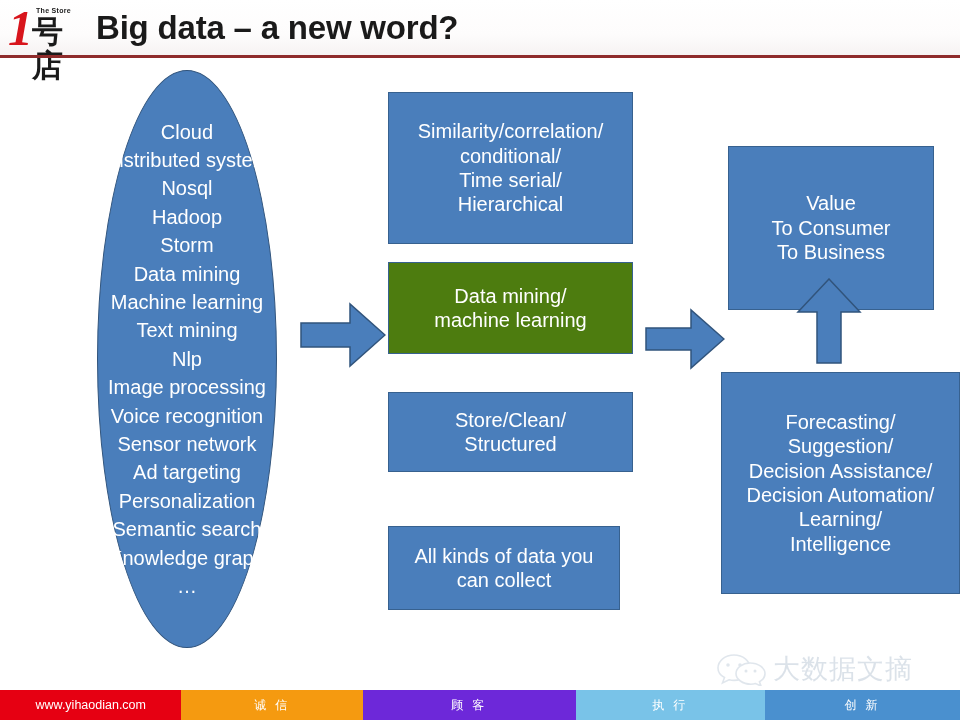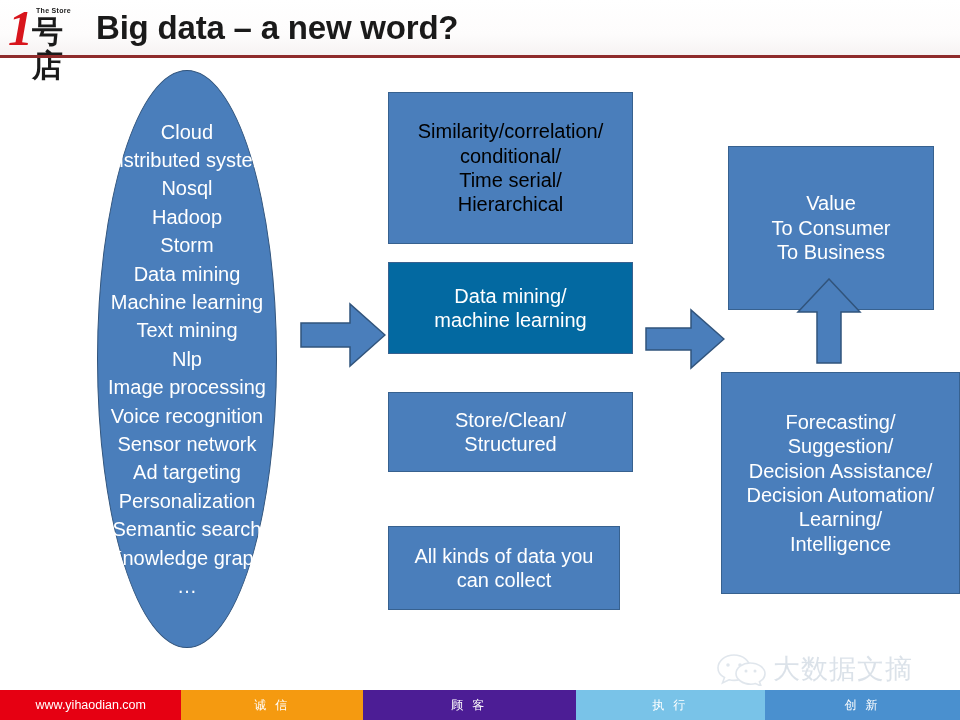--- a/index.html
+++ b/index.html
@@ -215,26 +215,26 @@
 Nlp
 Image processing
 Voice recognition
 Sensor network
 Ad targeting
 Personalization
 Semantic search
 Knowledge graph
 …</div>
 
-  <div class="shape" id="analysis-methods-box" style="background: rgb(74, 126, 187); color: #000000;">Similarity/correlation/
+  <div class="shape" id="analysis-methods-box" style="background: rgb(74, 126, 187); color: #ffffff;">Similarity/correlation/
 conditional/
 Time serial/
 Hierarchical</div>
 
-  <div class="shape" id="data-mining-box" style="background: #0369a1; color: rgb(255, 255, 255);">Data mining/
+  <div class="shape" id="data-mining-box" style="background: #4d7c0f; color: rgb(255, 255, 255);">Data mining/
 machine learning</div>
 
   <div class="shape" id="store-clean-box" style="background: rgb(74, 126, 187); color: rgb(255, 255, 255);">Store/Clean/
 Structured</div>
 
   <div class="shape" id="raw-data-box" style="background: rgb(74, 126, 187); color: rgb(255, 255, 255);">All kinds of data you
 can collect</div>
 
   <div class="shape" id="value-box" style="background: rgb(74, 126, 187); color: rgb(255, 255, 255);">Value
 To Consumer
@@ -267,18 +267,18 @@
       <path d="M35,11 C43.5,11 50,16 50,21.5 C50,25 47.8,28 44.5,29.8 L46,34 L40.5,31.6 C39,32 37.5,32.2 36,32.2 C27.5,32.2 21,27.2 21,21.5 C21,16 27.5,11 35,11 Z" fill="#ffffff" stroke="#c2cedb" stroke-width="1.6"></path>
       <circle cx="31" cy="19" r="1.5" fill="#c2cedb"></circle>
       <circle cx="40" cy="19" r="1.5" fill="#c2cedb"></circle>
     </svg>
     <span id="watermark-text">大数据文摘</span>
   </div>
 
   <div id="footer">
     <div class="footer-seg url" style="background: rgb(230, 0, 18); width: 186px;">www.yihaodian.com</div>
     <div class="footer-seg" style="background: rgb(245, 154, 16); width: 186px;">诚 信</div>
-    <div class="footer-seg" style="background: #4c1d95; width: 218px;">顾 客</div>
+    <div class="footer-seg" style="background: #6d28d9; width: 218px;">顾 客</div>
     <div class="footer-seg" style="background: rgb(121, 195, 232); width: 194px;">执 行</div>
     <div class="footer-seg" style="background: rgb(74, 144, 207); width: 200px;">创 新</div>
   </div>
 
 </div>
 
 </body></html>

